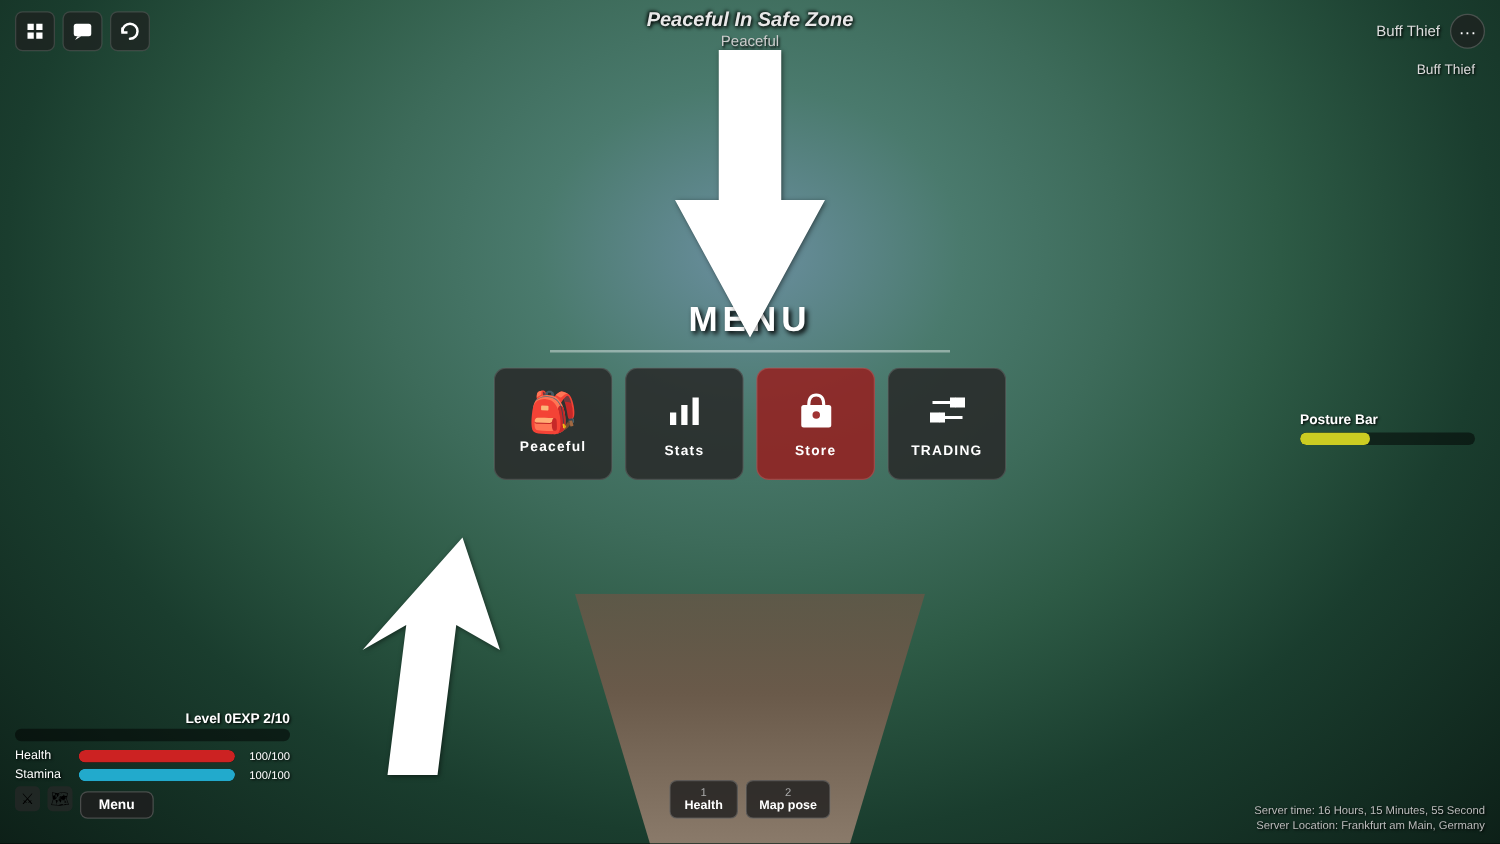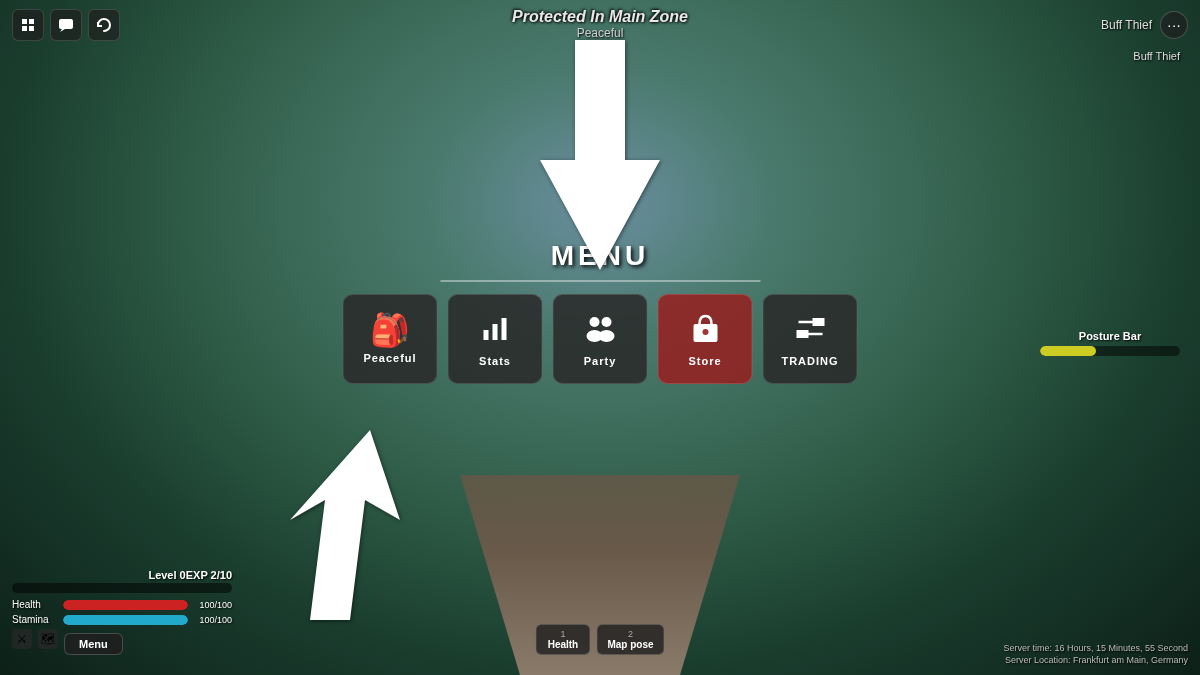--- a/index.html
+++ b/index.html
@@ -300,21 +300,21 @@
     }
 
     
     .posture-bar-container {
       position: absolute;
       right: 20px;
       top: 330px;
       z-index: 10;
       display: flex;
       flex-direction: column;
-      align-items: center;
+      align-items: flex-start;
       gap: 4px;
     }
 
     .posture-label {
       color: white;
       font-size: 11px;
       font-weight: bold;
       text-shadow: 1px 1px 2px #000;
     }
 
@@ -405,21 +405,21 @@
     </div>
     <div class="icon-btn">
       <svg width="16" height="16" viewBox="0 0 16 16" fill="none" stroke="white" stroke-width="2">
         <path d="M2 8 A6 6 0 1 1 8 14" stroke-linecap="round"></path>
         <polyline points="2,5 2,9 6,9"></polyline>
       </svg>
     </div>
   </div>
 
   <div class="safe-zone-text">
-    <div class="safe-zone-title">Protected In Main Zone</div>
+    <div class="safe-zone-title">Peaceful In Safe Zone</div>
     <div class="safe-zone-subtitle">Peaceful</div>
   </div>
 
   <div style="display:flex;align-items:center;gap:8px;">
     <div class="top-right">Buff Thief</div>
     <div class="more-btn">···</div>
   </div>
 </div>
 
 <div class="buff-label">Buff Thief</div>
@@ -444,31 +444,20 @@
       <div class="menu-btn-icon">
         <svg width="32" height="32" viewBox="0 0 32 32" fill="white">
           <rect x="4" y="18" width="5" height="10"></rect>
           <rect x="13" y="12" width="5" height="16"></rect>
           <rect x="22" y="6" width="5" height="22"></rect>
         </svg>
       </div>
       <div class="menu-btn-label">Stats</div>
     </div>
 
-    <div class="menu-btn">
-      <div class="menu-btn-icon">
-        <svg width="32" height="32" viewBox="0 0 32 32" fill="white">
-          <circle cx="10" cy="10" r="5"></circle>
-          <circle cx="22" cy="10" r="5"></circle>
-          <ellipse cx="10" cy="24" rx="8" ry="6"></ellipse>
-          <ellipse cx="22" cy="24" rx="8" ry="6"></ellipse>
-        </svg>
-      </div>
-      <div class="menu-btn-label">Party</div>
-    </div>
 
     <div class="menu-btn active">
       <div class="menu-btn-icon">
         <svg width="32" height="32" viewBox="0 0 32 32" fill="white">
           <rect x="4" y="12" width="24" height="18" rx="2"></rect>
           <path d="M10 12 Q10 4 16 4 Q22 4 22 12" fill="none" stroke="white" stroke-width="2.5"></path>
           <circle cx="16" cy="20" r="3" fill="rgba(150,30,30,0.9)"></circle>
         </svg>
       </div>
       <div class="menu-btn-label">Store</div>

